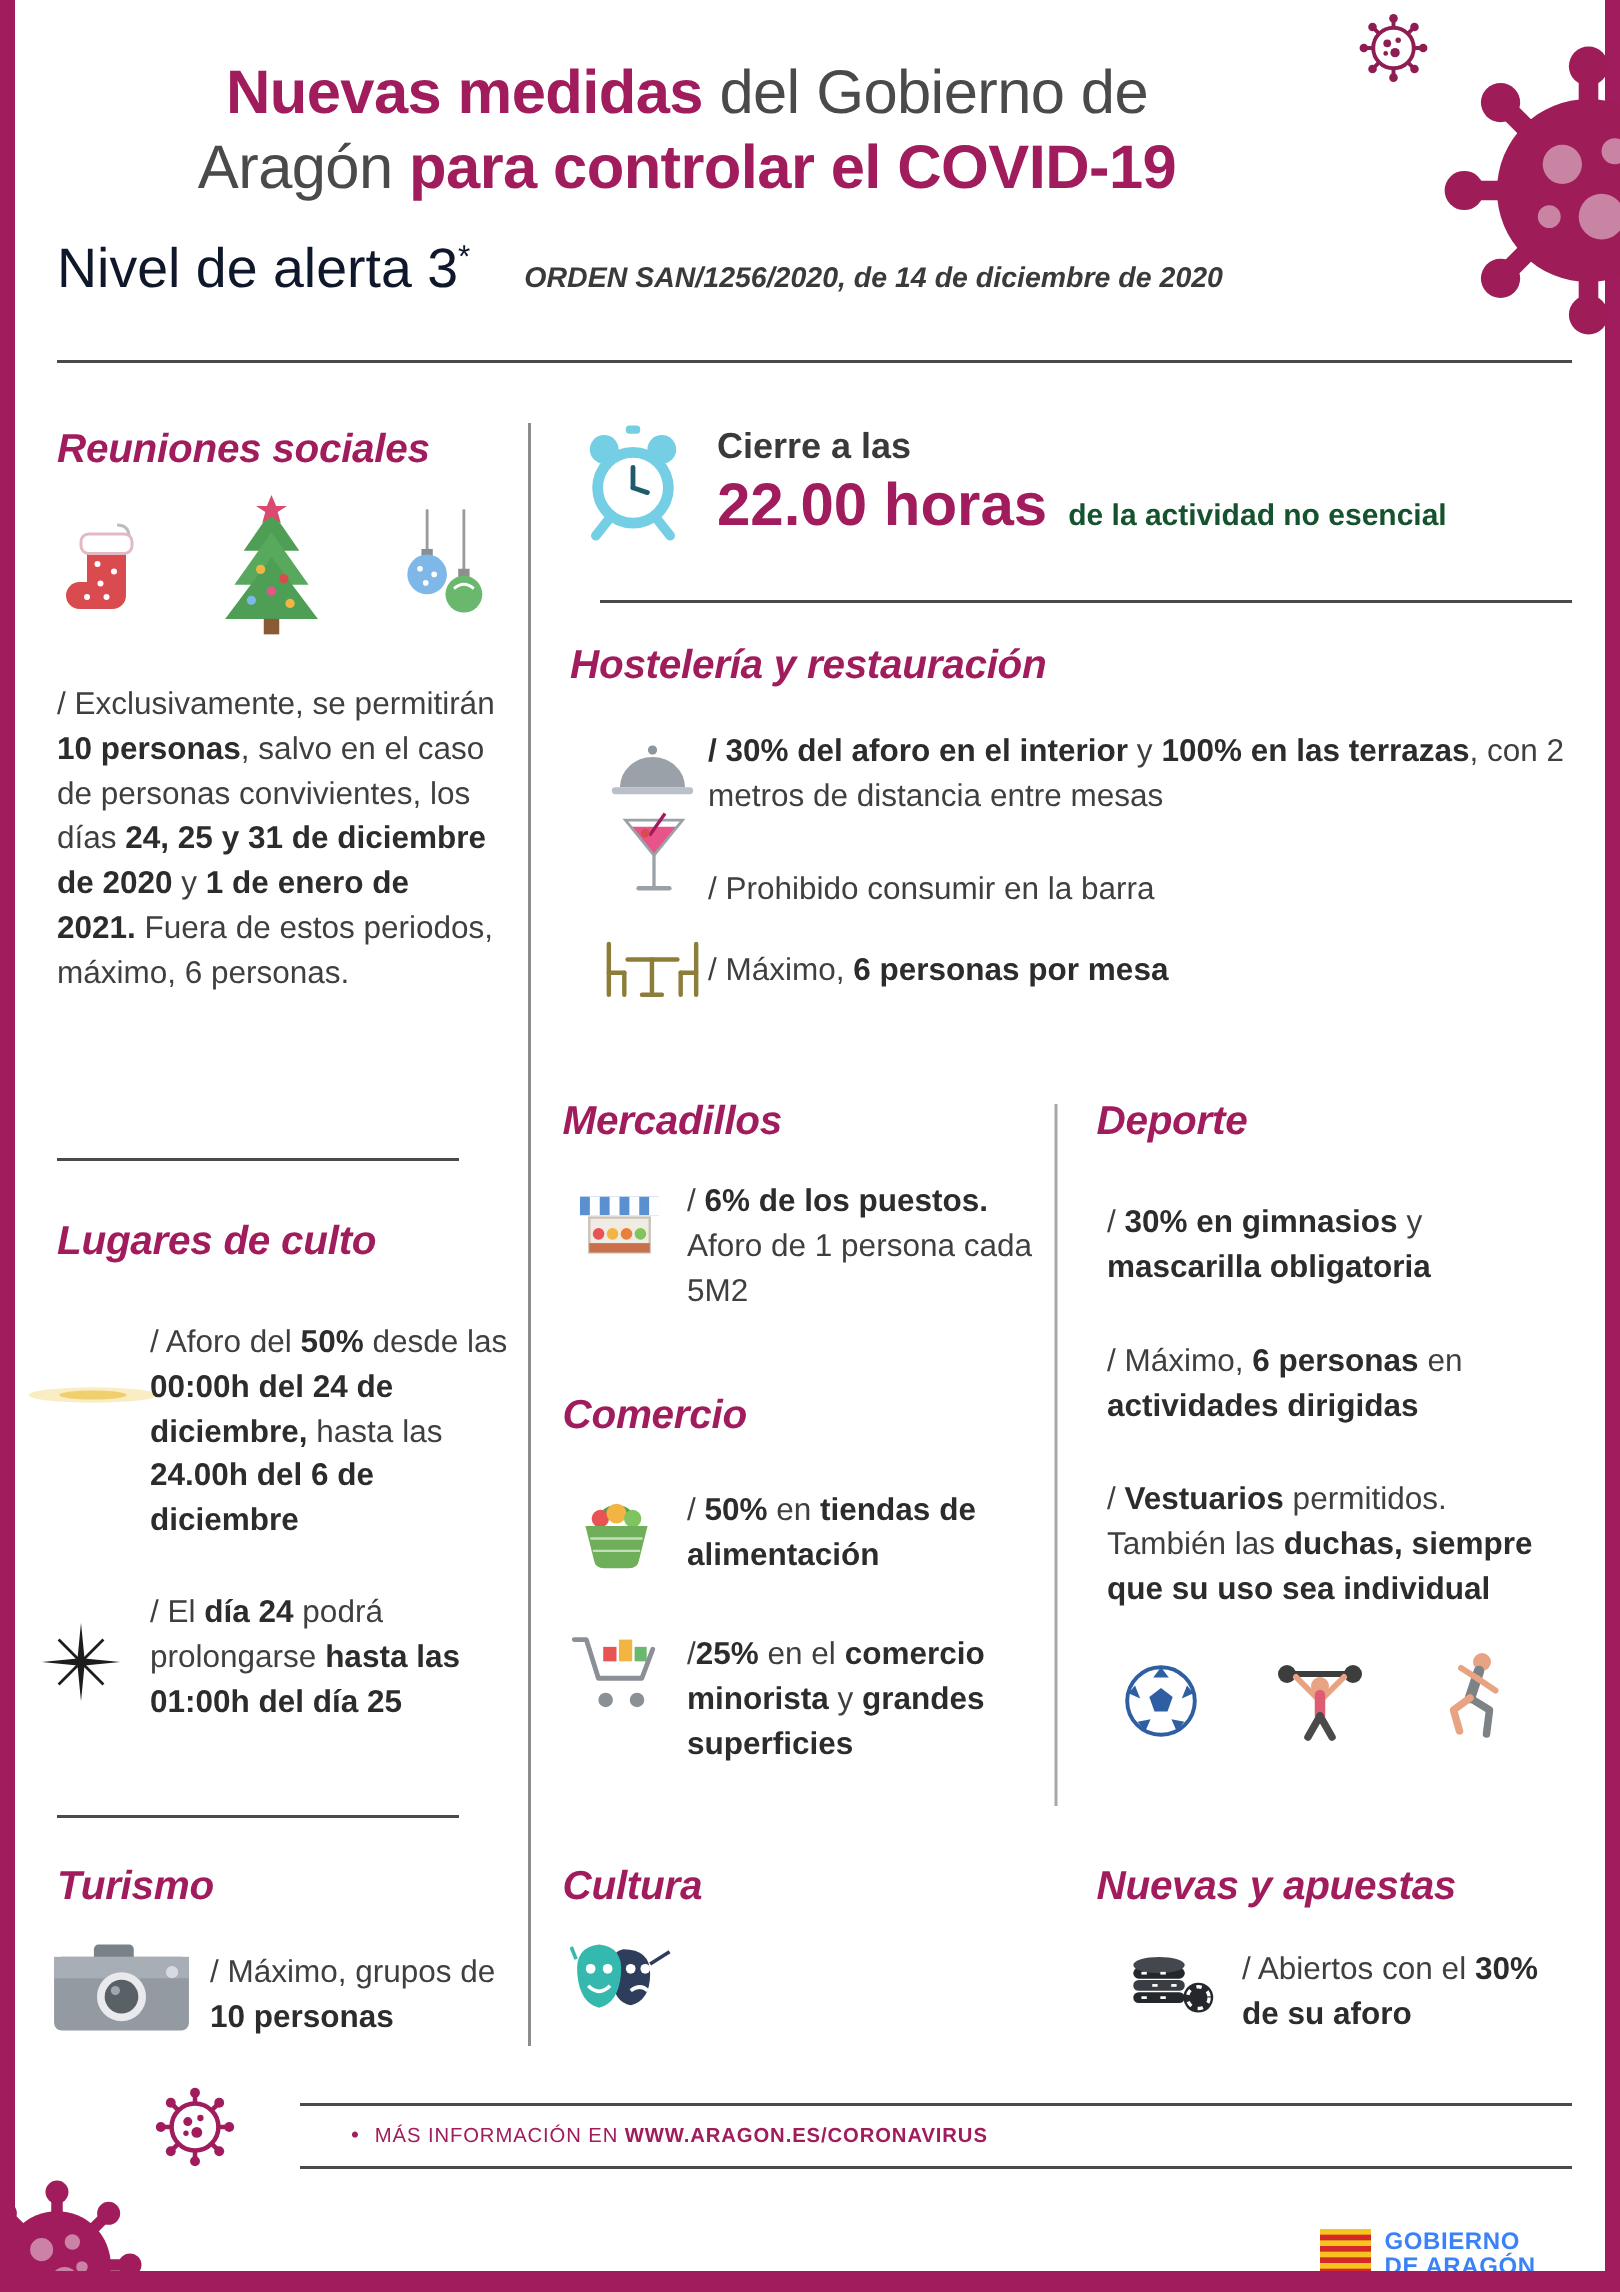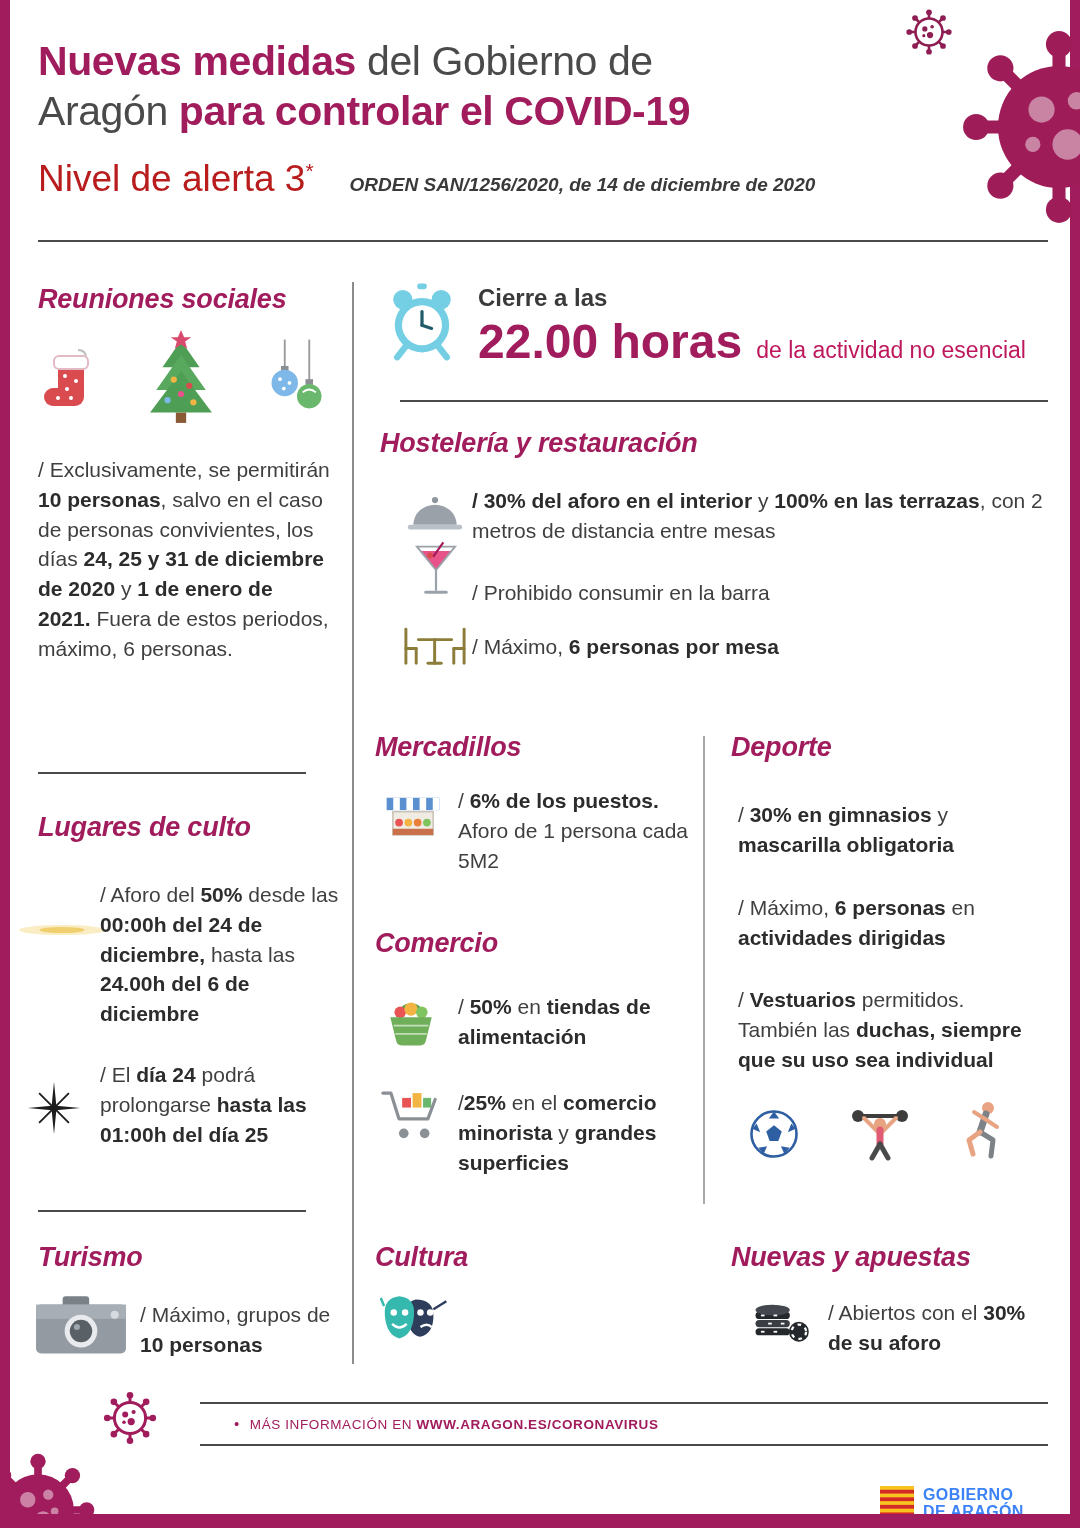--- a/index.html
+++ b/index.html
@@ -8,39 +8,39 @@
   .page { position:relative; width:1080px; height:1528px; margin:0 auto;
           background:#ffffff; overflow:hidden; color:#3f3f3f; --mag:#a11c5c; }
   .abs { position:absolute; }
 
   
   .frame-l { left:0; top:0; bottom:0; width:10px; background:var(--mag); z-index:5; }
   .frame-r { right:0; top:0; bottom:0; width:10px; background:var(--mag); z-index:4; }
   .frame-b { left:0; right:0; bottom:0; height:14px; background:var(--mag); z-index:7; }
 
   
-  .title { font-size:41px; line-height:1.22; color:#4a4a4a; letter-spacing:-0.4px; }
+  .title { font-size:41px; line-height:1.22; color:#4a4a4a; letter-spacing:-0.4px;text-align:center; }
   .title b { color:var(--mag); }
   .alert-row { display:flex; align-items:baseline; gap:36px; margin-top:22px; }
-  .alert { font-size:37px; color:#b91c1c; }
+  .alert { font-size:37px; color:#0f172a; }
   .alert sup { font-size:21px; }
   .order { font-size:19px; font-style:italic; font-weight:bold; color:#3a3a3a; }
 
   .rule  { background:#4a4a4a; height:2px; }
   .vrule { background:#8c8c8c; width:2px; }
   .vrule2{ background:#a8a8a8; width:2px; }
 
   h2 { font-size:27px; font-weight:bold; color:var(--mag); letter-spacing:-0.2px;font-style:italic; }
   .body { font-size:21px; line-height:1.42; color:#3f3f3f; }
   .body b { font-weight:bold; color:#2c2c2c; }
 
   .cierre-l1   { font-size:24px; font-weight:bold; color:#3a3a3a; }
   .cierre-row  { display:flex; align-items:baseline; gap:14px; margin-top:2px; }
-  .cierre-time { font-size:48px; font-weight:bold; color:var(--mag); line-height:1.15; }
-  .cierre-rest { font-size:23px; font-weight:normal; color:#be185d; }
+  .cierre-time { font-size:40px; font-weight:bold; color:var(--mag); line-height:1.15; }
+  .cierre-rest { font-size:20px; font-weight:bold; color:#14532d; }
 
   .xmas-row { display:flex; align-items:flex-end; justify-content:space-between; width:292px; }
 
   .footer-info { border-top:2px solid #4a4a4a; border-bottom:2px solid #4a4a4a;
                  padding:11px 0 12px 34px; font-size:13.5px; letter-spacing:0.6px;
                  color:var(--mag); }
   .footer-info .dot { margin-right:10px; font-size:15px; }
   .footer-info b { font-weight:bold; }
 
   .logo { display:flex; align-items:center; gap:9px; }

